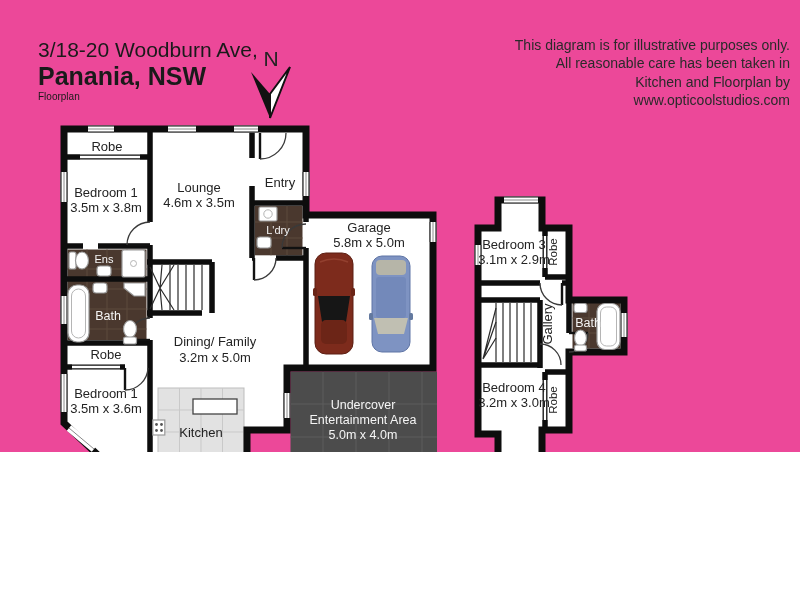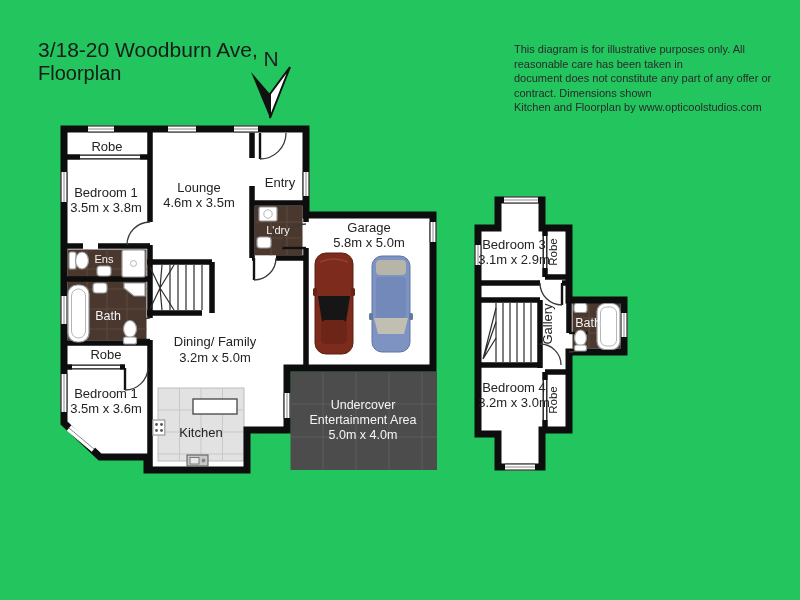--- a/index.html
+++ b/index.html
@@ -1,24 +1,24 @@
 <!DOCTYPE html>
 <html><head>
 <meta charset="utf-8">
 <style>
   html,body{margin:0;padding:0;background:#fff;}
-  .page{position:relative;width:800px;height:600px;background:#22c55e;overflow:hidden;
+  .page{position:relative;width:800px;height:452px;background:#ec4899;overflow:hidden;
         font-family:"Liberation Sans",sans-serif;}
   .plan-svg{position:absolute;left:0;top:0;width:800px;height:600px;}
   .addr{position:absolute;left:38px;top:38px;color:#1a1a1a;line-height:1.15;}
   .addr .l1{font-size:21px;}
   .addr .l2{font-size:25px;font-weight:bold;}
-  .addr .l3{font-size:20px;}
-  .disclaimer{position:absolute;left:514px;top:42px;width:276px;text-align:left;
-              color:#2a2a2a;font-size:11px;line-height:1.32;}
+  .addr .l3{font-size:10px;}
+  .disclaimer{position:absolute;left:514px;top:36px;width:276px;text-align:right;
+              color:#2a2a2a;font-size:14px;line-height:1.32;}
   .disclaimer b{font-weight:normal;}
   
   text{font-family:"Liberation Sans",sans-serif;fill:#232323;}
   .rm{font-size:13px;text-anchor:middle;}
   .rm-sm{font-size:11.5px;text-anchor:middle;}
   .rm-w{font-size:12.5px;text-anchor:middle;fill:#f5f5f5;}
   .rm-w-sm{font-size:11px;text-anchor:middle;fill:#f5f5f5;}
   .wall{stroke:#0d0d0d;fill:none;stroke-width:7;}
   .wall-i{stroke:#0d0d0d;fill:none;stroke-width:5.5;}
   .wall-t{stroke:#0d0d0d;fill:none;stroke-width:1.3;}
@@ -35,26 +35,26 @@
   .winm{stroke:#8a8a8a;stroke-width:1;}
   .tread{stroke:#2b2b2b;stroke-width:1.2;}
 </style>
 </head>
 <body>
 
 <div class="page">
 
   <div class="addr">
     <div class="l1">3/18-20 Woodburn Ave,</div>
+    <div class="l2">Panania, NSW</div>
     <div class="l3">Floorplan</div>
   </div>
 
   <div class="disclaimer">
     <div>This diagram is for illustrative purposes only. All reasonable care has been taken in</div>
-    <div>document does not constitute any part of any offer or contract. Dimensions shown</div>
     <div><span>Kitchen and Floorplan by </span><b>www.opticoolstudios.com</b></div>
   </div>
 
   <svg class="plan-svg" viewBox="0 0 800 600">
 
     <g>
       <polygon points="270,118 290,67 270,94" fill="#fff" stroke="#111" stroke-width="2"></polygon>
       <polygon points="270,118 251,72 270,94" fill="#111"></polygon>
       <text x="271" y="66" style="font-size:21px;text-anchor:middle;">N</text>
     </g>

